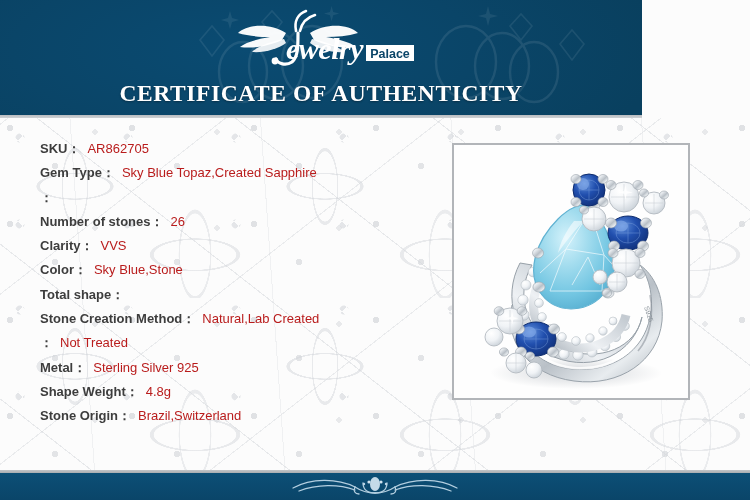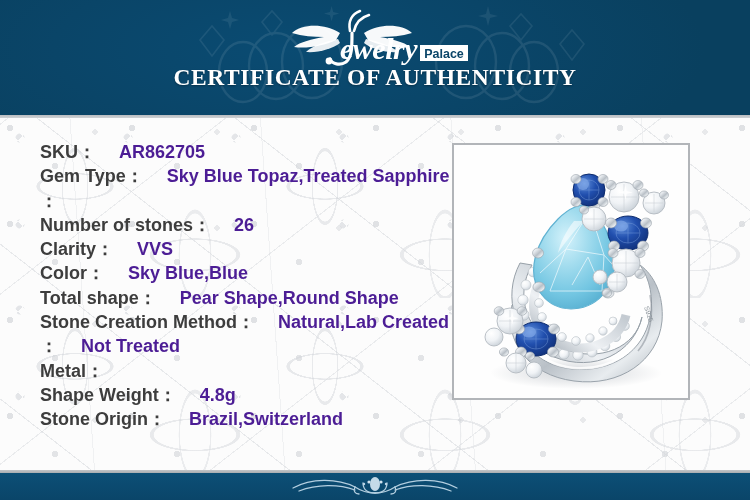--- a/index.html
+++ b/index.html
@@ -53,65 +53,65 @@
     background-size:9px 9px, 9px 9px;
     background-position:0 0, 0 0;
     -webkit-mask-image:radial-gradient(circle at 20px 20px, #000 0 4px, transparent 5px);
     mask-image:radial-gradient(circle at 20px 20px, #000 0 4px, transparent 5px);
     -webkit-mask-size:108px 86px; mask-size:108px 86px;
     opacity:.85;
   }
 
   
   .header {
-    position:absolute; left:0; top:0; width:750px; height:118px;
+    position:absolute; left:0; top:0; width:642px; height:118px;
     background:
       radial-gradient(ellipse 420px 150px at 38% 42%, #0a4b72 0%, #0a4568 55%, #09405f 100%),
       linear-gradient(100deg,#0a3f60 0%, #0b4b72 45%, #0a4167 100%);
     overflow:hidden;
   }
   .hdr-rings { position:absolute; inset:0; opacity:.085; }
   .hdr-rings svg { display:block; }
   .hdr-bottom-line {
     position:absolute; left:0; bottom:0; width:100%; height:3px;
     background:linear-gradient(#b9bcc0,#cfd2d5);
   }
 
   
   .logo {
     position:absolute; left:0; right:0; top:10px; height:60px;
     display:flex; align-items:center; justify-content:center;
   }
   .logo svg { display:block; }
 
   .cert-title {
-    position:absolute; left:0; right:0; top:64px;
+    position:absolute; left:0; right:0; top:80px;
     text-align:center;
     font-family:"Liberation Serif", serif;
     font-weight:bold;
     font-size:23.5px;
     letter-spacing:.6px;
     color:#ffffff;
     text-shadow:0 1px 2px rgba(0,0,0,.35);
   }
 
   
   .spec-list {
     position:absolute; left:40px; top:140px; width:400px;
   }
   .spec-row {
     height:24.3px;
     display:flex; align-items:baseline;
     white-space:nowrap;
-    font-size:18px;
+    font-size:13px;
     color:#4a4a4a;
   }
   .spec-label { font-weight:bold; color:#3d3d3d; }
   .spec-colon { font-weight:bold; color:#3d3d3d; margin:0 2px 0 0; }
-  .spec-value { font-weight:bold; color:#4c1d95; margin-left:21px; }
+  .spec-value { font-weight:normal; color:#b91c1c; margin-left:5px; }
 
   
   .photo-frame {
     position:absolute; left:452px; top:143px; width:238px; height:257px;
     border:2px solid #b2b5b9;
     background:#ffffff;
     overflow:hidden;
   }
   .photo-inner { position:absolute; inset:0; background:#fefefe; }
   .photo-inner svg { display:block; }
@@ -200,57 +200,57 @@
 
 <div class="spec-list">
   <div class="spec-row">
     <span class="spec-label">SKU</span>
     <span class="spec-colon">：</span>
     <span class="spec-value">AR862705</span>
   </div>
   <div class="spec-row">
     <span class="spec-label">Gem Type</span>
     <span class="spec-colon">：</span>
-    <span class="spec-value">Sky Blue Topaz,Treated Sapphire</span>
+    <span class="spec-value">Sky Blue Topaz,Created Sapphire</span>
   </div>
   <div class="spec-row">
     <span class="spec-colon">：</span>
   </div>
   <div class="spec-row">
     <span class="spec-label">Number of stones</span>
     <span class="spec-colon">：</span>
     <span class="spec-value">26</span>
   </div>
   <div class="spec-row">
     <span class="spec-label">Clarity</span>
     <span class="spec-colon">：</span>
     <span class="spec-value">VVS</span>
   </div>
   <div class="spec-row">
     <span class="spec-label">Color</span>
     <span class="spec-colon">：</span>
-    <span class="spec-value">Sky Blue,Blue</span>
+    <span class="spec-value">Sky Blue,Stone</span>
   </div>
   <div class="spec-row">
     <span class="spec-label">Total shape</span>
     <span class="spec-colon">：</span>
-    <span class="spec-value">Pear Shape,Round Shape</span>
   </div>
   <div class="spec-row">
     <span class="spec-label">Stone Creation Method</span>
     <span class="spec-colon">：</span>
     <span class="spec-value">Natural,Lab Created</span>
   </div>
   <div class="spec-row">
     <span class="spec-colon">：</span>
     <span class="spec-value">Not Treated</span>
   </div>
   <div class="spec-row">
     <span class="spec-label">Metal</span>
     <span class="spec-colon">：</span>
+    <span class="spec-value">Sterling Silver 925</span>
   </div>
   <div class="spec-row">
     <span class="spec-label">Shape Weight</span>
     <span class="spec-colon">：</span>
     <span class="spec-value">4.8g</span>
   </div>
   <div class="spec-row">
     <span class="spec-label">Stone Origin</span>
     <span class="spec-colon">：</span>
     <span class="spec-value">Brazil,Switzerland</span>

